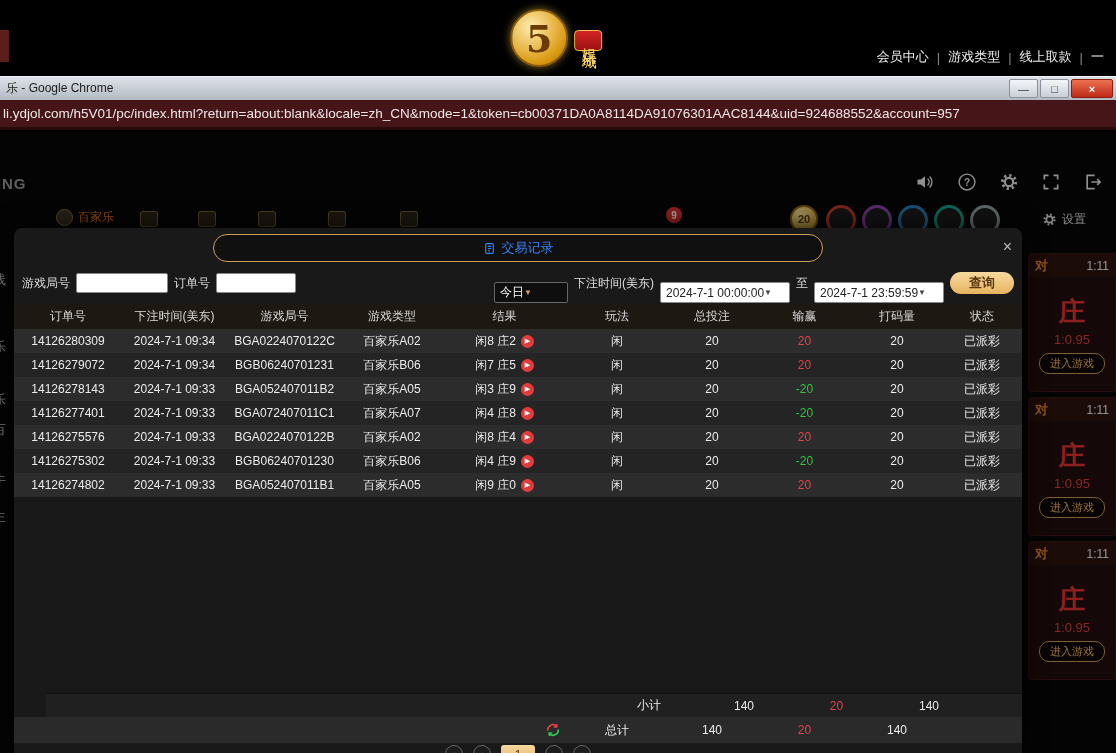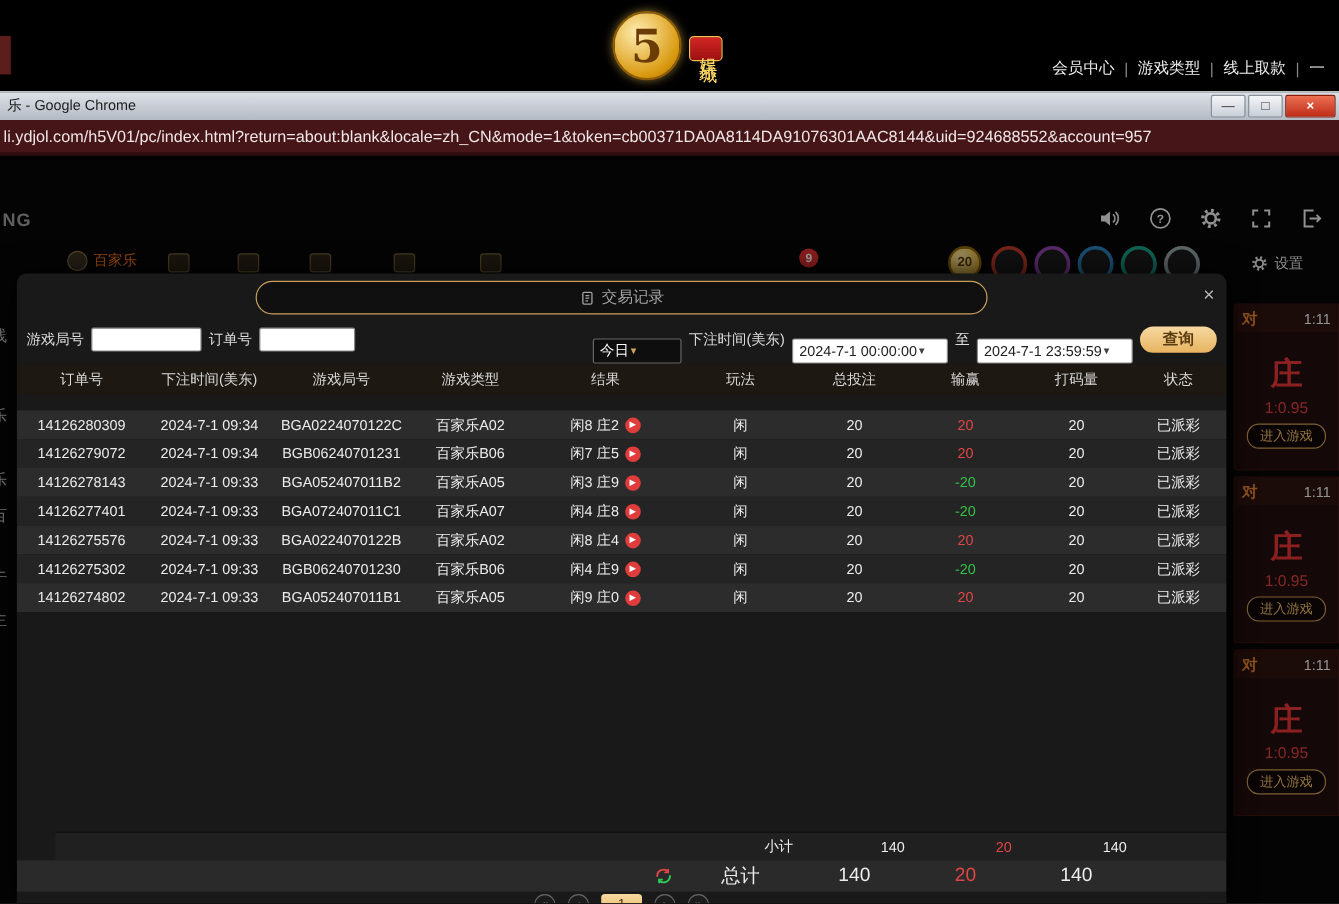--- a/index.html
+++ b/index.html
@@ -89,21 +89,21 @@
 
   
   .modal { position:absolute; left:14px; top:228px; width:1008px; height:525px; z-index:10;
            background:#191919; border-radius:8px 8px 0 0; box-shadow:0 0 24px rgba(0,0,0,.8);
            overflow:hidden; color:#eee; }
   .modal-close { position:absolute; right:10px; top:10px; font-size:16px; color:#bbb; cursor:pointer; }
 
   .tab-pill { position:absolute; left:199px; top:6px; width:610px; height:28px; display:flex;
               border:1px solid #c9a05a; border-radius:15px; overflow:hidden; background:#101010; }
   .tab { flex:1; display:flex; align-items:center; justify-content:center; gap:6px;
-         color:#a3a3a3; font-size:13px; border-right:1px solid #c9a05a; cursor:pointer; }
+         color:#3b82f6; font-size:13px; border-right:1px solid #c9a05a; cursor:pointer; }
   .tab:last-child { border-right:none; }
   .tab.active { background:linear-gradient(#f8e2b2,#ecbc70); color:#3a2a08; font-weight:bold; }
 
   .filters { position:absolute; left:8px; right:8px; top:44px; height:22px; display:flex;
              align-items:center; font-size:12px; color:#ddd; gap:6px; }
   .f-input { width:92px; height:20px; background:#fff; border:1px solid #888; border-radius:2px;
              font-size:12px; padding:0 4px; color:#222; }
   .f-input.short { width:80px; }
   .sel { height:21px; display:flex; align-items:center; 
          padding:0 5px; font-size:12px; border-radius:2px; cursor:pointer;margin-top:19px; }
@@ -113,34 +113,34 @@
   .sel-light .arr { color:#444; font-size:8px; }
   .right-group { margin-left:auto; display:flex; align-items:center; gap:6px; }
   .search-btn { width:64px; height:22px; border:none; border-radius:11px; cursor:pointer;
                 background:linear-gradient(#f7d9a0,#e7b360); color:#5a3c10; font-size:13px;
                 font-weight:bold; display:flex; align-items:center; justify-content:center; }
 
   .grid { display:grid; grid-template-columns:108px 105px 115px 100px 125px 100px 90px 95px 90px 1fr; }
   .grid > span { display:flex; align-items:center; justify-content:center; overflow:hidden; white-space:nowrap; }
   .thead { position:absolute; left:0; right:0; top:76px; height:25px; background:#1e1812;
            color:#d8d8d8; font-size:12px; }
-  .tbody { position:absolute; left:0; right:0; top:101px;margin-top:13px; }
+  .tbody { position:absolute; left:0; right:0; top:101px; }
   .trow { height:24px; font-size:12px; color:#ececec; }
   .trow:nth-child(odd) { background:#2c2c2c; }
   .trow:nth-child(even) { background:#242424; }
   .res { gap:5px; }
   .play { width:13px; height:13px; border-radius:50%; background:#e03c3c; color:#fff; font-size:7px;
           display:flex; align-items:center; justify-content:center; cursor:pointer; flex:none; }
   .wl.pos { color:#e04545; }
   .wl.neg { color:#35c047; }
 
   .subtotal { position:absolute; left:0; right:0; top:465px; height:24px; background:#202020;
               border-top:1px solid #0e0e0e; font-size:12px; color:#ececec;margin-left:32px; }
   .totalrow { position:absolute; left:0; right:0; top:489px; height:26px; background:#2a2a2a;
-              font-size:16px; color:#ececec; }
+              font-size:12px; color:#ececec; }
   .refresh-cell { justify-content:flex-end !important; padding-right:6px; }
 
   .pagination { position:absolute; left:0; right:0; top:517px; display:flex; justify-content:center;
                 align-items:flex-start; gap:10px; }
   .pg-circle { width:18px; height:18px; border-radius:50%; background:#1c1c1c; border:1px solid #666;
                color:#999; font-size:10px; display:flex; align-items:center; justify-content:center; cursor:pointer; }
   .pg-box { width:34px; height:18px; border-radius:3px; background:linear-gradient(#f7d9a0,#e7b360);
             color:#432c08; font-size:11px; display:flex; align-items:center; justify-content:center; cursor:pointer; }
 </style>
 </head>

